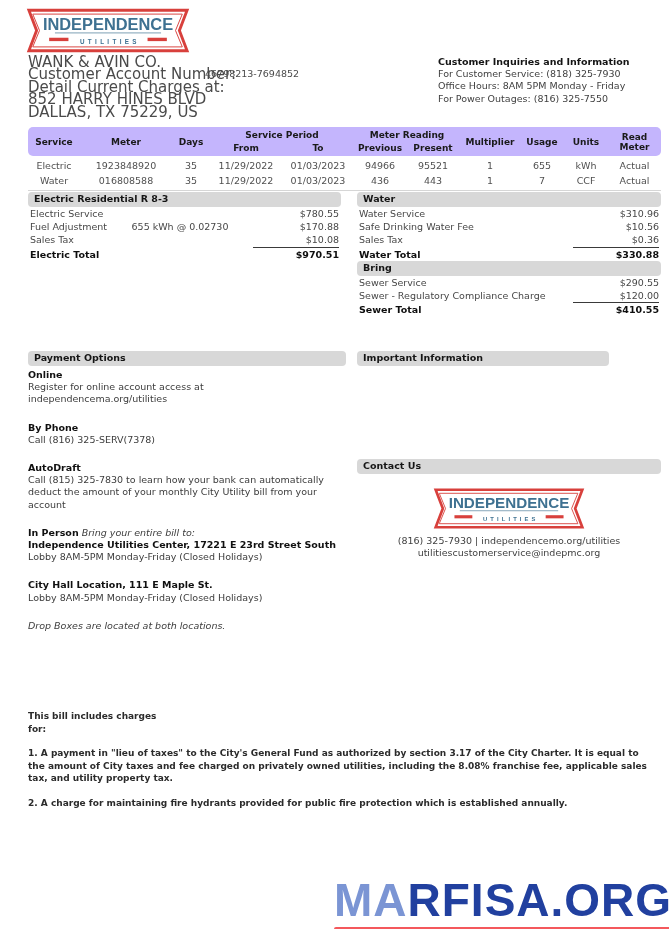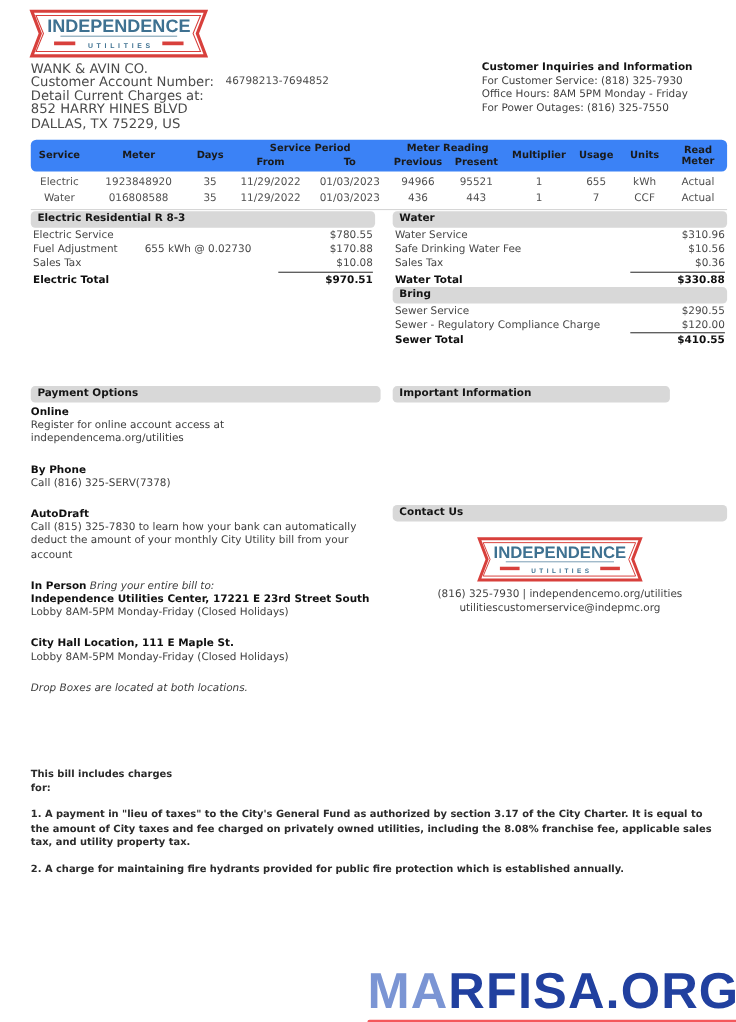--- a/index.html
+++ b/index.html
@@ -11,29 +11,29 @@
   .logo-contact{width:152px;height:43px;margin:13px auto 5px;}
   .logo-svg{width:100%;height:100%;display:block;}
   .ribbon{fill:#fff;stroke:#d8403c;stroke-width:3;}
   .ribbon2{fill:none;stroke:#d8403c;stroke-width:1;}
   .lg-main{fill:#3e7191;font-family:"Liberation Sans",sans-serif;font-weight:bold;font-size:17px;}
   .lg-sub{fill:#3e7191;font-family:"Liberation Sans",sans-serif;font-weight:bold;font-size:6.5px;letter-spacing:3.5px;}
   .lg-line{stroke:#3e7191;stroke-width:0.7;}
   .lg-bar{fill:#d8403c;}
 
   
-  .addr{position:absolute;left:28px;top:56px;font-size:12px;line-height:12.4px;color:#4a4a4a;}
+  .addr{position:absolute;left:28px;top:56px;font-size:15px;line-height:12.4px;color:#4a4a4a;}
   .account-number{position:absolute;left:205px;top:68px;font-size:9.5px;color:#4a4a4a;}
   .inquiries{position:absolute;left:438px;top:56px;font-size:9.5px;line-height:12.2px;color:#3f3f3f;}
   .inq-title{font-weight:bold;color:#141414;}
 
   
   .meter-table{position:absolute;left:28px;top:127px;width:633px;border-bottom:1px solid #d6d6d6;padding-bottom:4px;}
   .mt-head{display:grid;grid-template-columns:52px 92px 38px 72px 72px 52px 54px 60px 44px 44px 53px;
-           grid-template-rows:12px 13px;align-items:center;background:#3b82f6;border-radius:5px;
+           grid-template-rows:12px 13px;align-items:center;background:#c4b5fd;border-radius:5px;
            font-size:9px;font-weight:bold;color:#1a1a1a;text-align:center;padding:2px 0;}
   .mt-head .rs{grid-row:1/3;}
   .g-sp{grid-column:4/6;grid-row:1;}
   .c-from{grid-column:4;grid-row:2;}
   .c-to{grid-column:5;grid-row:2;}
   .g-mr{grid-column:6/8;grid-row:1;}
   .c-prev{grid-column:6;grid-row:2;}
   .c-pres{grid-column:7;grid-row:2;}
   .c-mult{grid-column:8;}.c-usage{grid-column:9;}.c-units{grid-column:10;}
   .c-read{grid-column:11;line-height:10px;}
@@ -59,21 +59,21 @@
   .ptitle{font-weight:bold;color:#101010;}
   .prewrap{white-space:pre-line;}
   .italic{font-style:italic;}
   .important{position:absolute;left:357px;top:351px;width:252px;}
   .contact{position:absolute;left:357px;top:459px;width:304px;font-size:9.5px;line-height:12.2px;color:#3f3f3f;}
   .contact-body{text-align:center;}
 
   
   .notes{position:absolute;left:28px;top:698px;width:620px;font-size:9px;font-weight:bold;
          line-height:12.6px;color:#2b2b2b;}
-  .notes .para{margin:0 0 12px;}
+  .notes .para{margin:12px 0 12px;}
 
   
   .watermark{position:absolute;left:322px;top:874px;margin-left:12px;}
   .wm-text{font-family:"Liberation Sans",sans-serif;font-size:46px;font-weight:600;
            letter-spacing:1px;line-height:52px;white-space:nowrap;}
   .wm-light{color:#7b95d4;}
   .wm-dark{color:#21409f;}
   .wm-underline{height:5px;background:#f4585c;margin-top:1px;border-radius:2px;}
 </style>
 </head>

